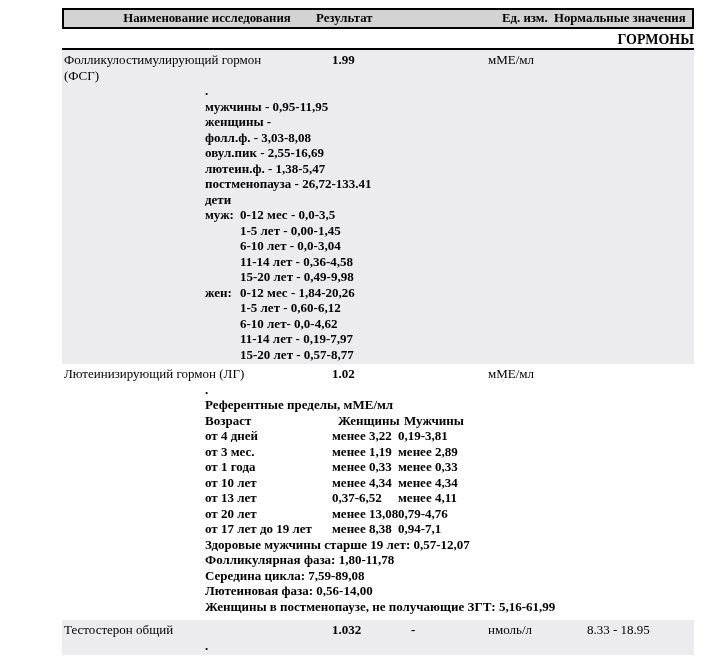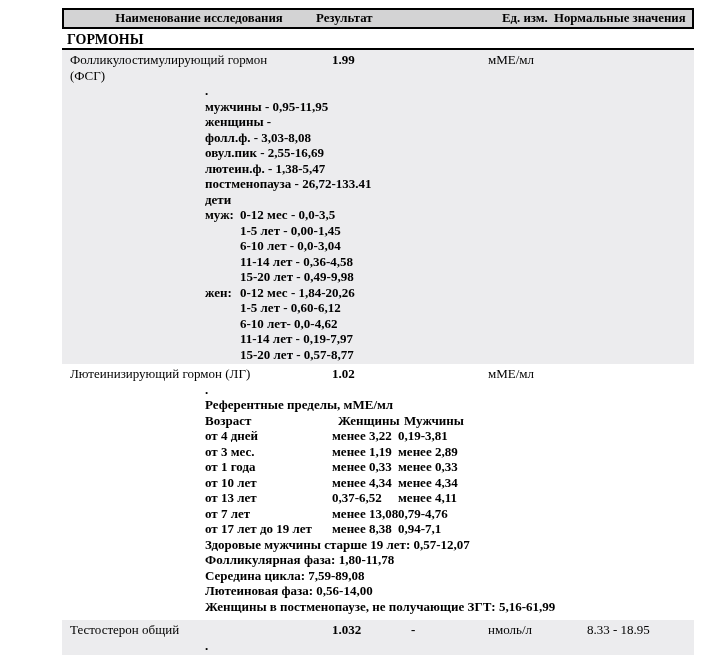--- a/index.html
+++ b/index.html
@@ -10,39 +10,40 @@
   }
   .tbl { position:absolute; left:62px; top:8px; width:632px; }
 
   
   .hdr {
     position:relative; height:17px; line-height:17px;
     background:#d3d3d4; border:2px solid #000;
     font-weight:bold; font-size:12.8px; white-space:nowrap;
   }
   .hdr span { position:absolute; top:0; }
-  .h-name   { left:0; width:270px; text-align:center; }
+  .h-name   { left:8px; width:270px; text-align:center; }
   .h-result { left:252px; }
   .h-unit   { left:438px; }
   .h-normal { left:490px; }
 
   
   .section {
     margin-top:2px; padding:1px 0 1px 5px;
     font-weight:bold; font-size:14px; line-height:15px;
     border-bottom:2px solid #000;
+    text-align:right;
   }
 
   
   .block { position:relative; font-size:13px; line-height:15.5px; padding:2px 0; }
   .block.shaded { background:#ececee; }
   .block.testo { margin-top:4px; }
 
   .val-line { position:relative; }
-  .name { width:235px; padding-left:8px; }
+  .name { width:235px; padding-left:2px; }
   .abs { position:absolute; top:0; white-space:nowrap; }
   .result { left:270px; font-weight:bold; }
   .dash   { left:349px; font-weight:bold; }
   .unit   { left:426px; }
   .normal { left:525px; }
 
   .ref { font-weight:bold; }
   .ref-line { margin-left:143px; white-space:nowrap; }
   .ref-line.indent2 { margin-left:178px; }
   .glabel { display:inline-block; width:35px; }
@@ -108,21 +109,21 @@
         <div class="ref-line">.</div>
         <div class="ref-line">Референтные пределы, мМЕ/мл</div>
         <div class="ref-line lh-hdr">
           <span class="lh-c1">Возраст</span><span class="lh-c2">Женщины</span><span>Мужчины</span>
         </div>
         <div class="ref-line"><span class="lh-c1">от 4 дней</span><span class="lh-c2">менее 3,22</span><span>0,19-3,81</span></div>
         <div class="ref-line"><span class="lh-c1">от 3 мес.</span><span class="lh-c2">менее 1,19</span><span>менее 2,89</span></div>
         <div class="ref-line"><span class="lh-c1">от 1 года</span><span class="lh-c2">менее 0,33</span><span>менее 0,33</span></div>
         <div class="ref-line"><span class="lh-c1">от 10 лет</span><span class="lh-c2">менее 4,34</span><span>менее 4,34</span></div>
         <div class="ref-line"><span class="lh-c1">от 13 лет</span><span class="lh-c2">0,37-6,52</span><span>менее 4,11</span></div>
-        <div class="ref-line"><span class="lh-c1">от 7 лет</span><span class="lh-c2">менее 13,08</span><span>0,79-4,76</span></div>
+        <div class="ref-line"><span class="lh-c1">от 20 лет</span><span class="lh-c2">менее 13,08</span><span>0,79-4,76</span></div>
         <div class="ref-line"><span class="lh-c1">от 17 лет до 19 лет</span><span class="lh-c2">менее 8,38</span><span>0,94-7,1</span></div>
         <div class="ref-line">Здоровые мужчины старше 19 лет: 0,57-12,07</div>
         <div class="ref-line">Фолликулярная фаза: 1,80-11,78</div>
         <div class="ref-line">Середина цикла: 7,59-89,08</div>
         <div class="ref-line">Лютеиновая фаза: 0,56-14,00</div>
         <div class="ref-line">Женщины в постменопаузе, не получающие ЗГТ: 5,16-61,99</div>
       </div>
     </div>
 
     <div class="block shaded testo">

